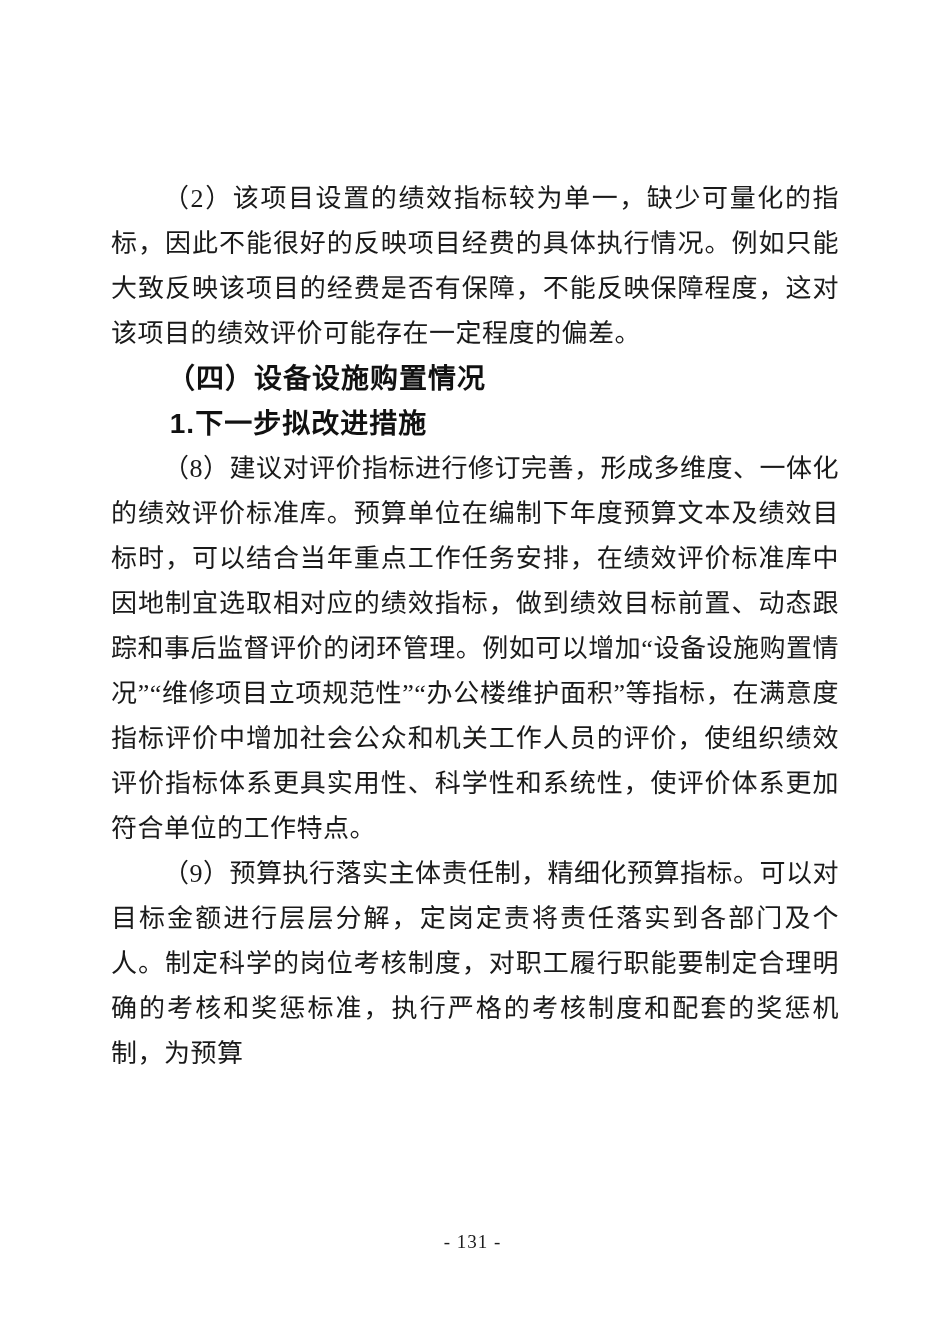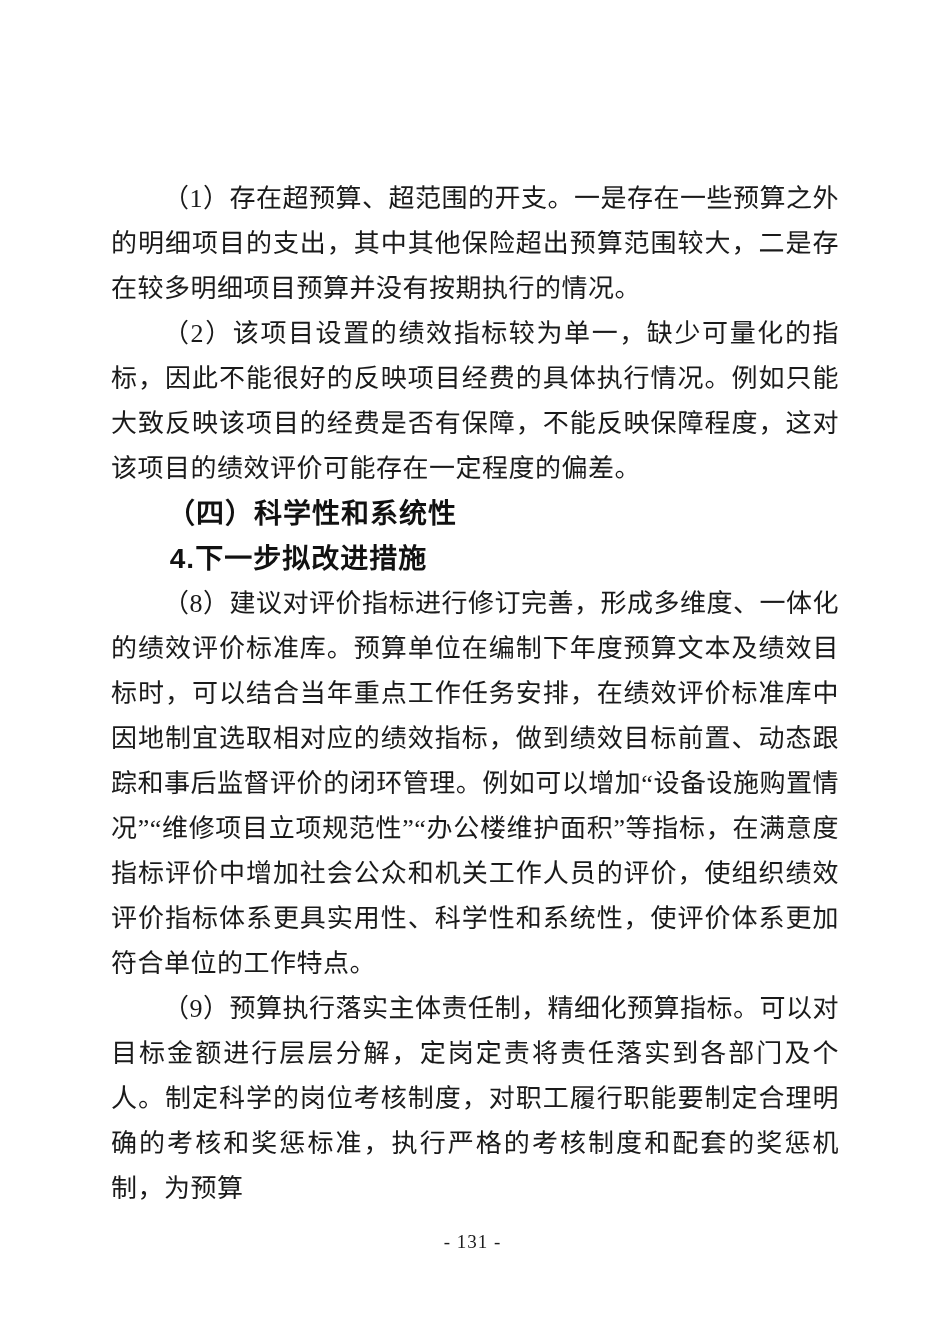--- a/index.html
+++ b/index.html
@@ -63,27 +63,26 @@
     letter-spacing: 1px;
   }
 </style>
 </head>
 <body>
 
 <main class="doc-page">
 
   <section class="doc-content">
 
-    <p class="para">（1）存在超预算、超范围的开支。一是存在一些预算之外的明细项目的支出，其中其他保险超出预算范围较大，二是存在较多明细项目预算并没有按期执行的情况。</p>
 
     <p class="para">（2）该项目设置的绩效指标较为单一，缺少可量化的指标，因此不能很好的反映项目经费的具体执行情况。例如只能大致反映该项目的经费是否有保障，不能反映保障程度，这对该项目的绩效评价可能存在一定程度的偏差。</p>
 
-    <h2 class="heading">（四）科学性和系统性</h2>
+    <h2 class="heading">（四）设备设施购置情况</h2>
 
-    <h3 class="heading heading-sub">4.下一步拟改进措施</h3>
+    <h3 class="heading heading-sub">1.下一步拟改进措施</h3>
 
     <p class="para">（8）建议对评价指标进行修订完善，形成多维度、一体化的绩效评价标准库。预算单位在编制下年度预算文本及绩效目标时，可以结合当年重点工作任务安排，在绩效评价标准库中因地制宜选取相对应的绩效指标，做到绩效目标前置、动态跟踪和事后监督评价的闭环管理。例如可以增加“设备设施购置情况”“维修项目立项规范性”“办公楼维护面积”等指标，在满意度指标评价中增加社会公众和机关工作人员的评价，使组织绩效评价指标体系更具实用性、科学性和系统性，使评价体系更加符合单位的工作特点。</p>
 
     <p class="para">（9）预算执行落实主体责任制，精细化预算指标。可以对目标金额进行层层分解，定岗定责将责任落实到各部门及个人。制定科学的岗位考核制度，对职工履行职能要制定合理明确的考核和奖惩标准，执行严格的考核制度和配套的奖惩机制，为预算</p>
 
   </section>
 
   <footer class="page-footer">
     <span class="page-number">- 131 -</span>
   </footer>

